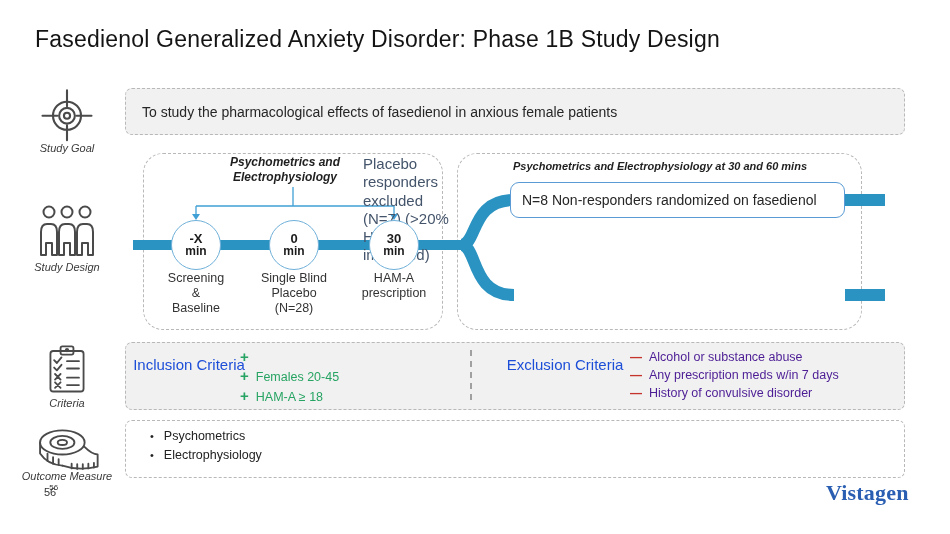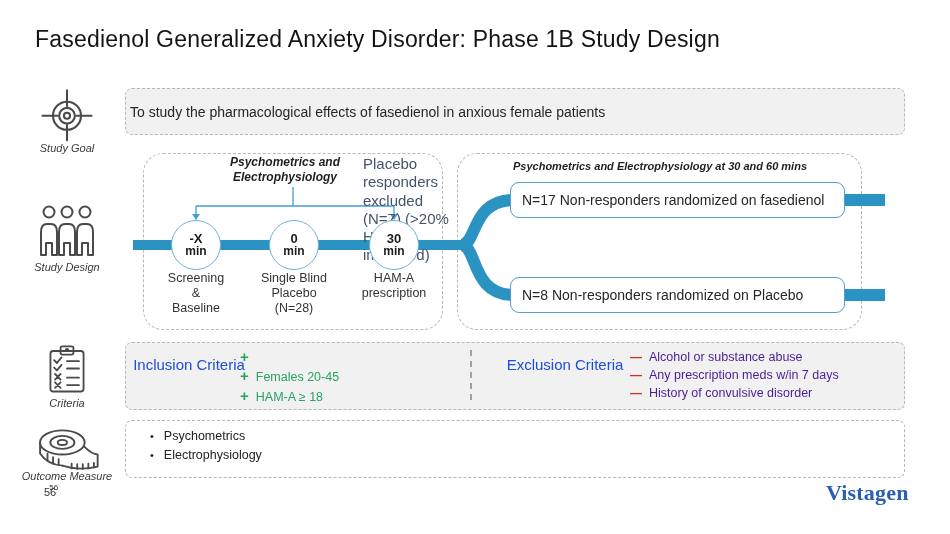--- a/index.html
+++ b/index.html
@@ -14,21 +14,21 @@
   .icon-label{font-style:italic;font-size:11px;color:#3a3a3a;text-align:center;}
   .icon-svg{stroke:#4a4a4a;fill:none;stroke-width:2.4;stroke-linecap:round;stroke-linejoin:round;}
   .page-number{left:44px;top:484px;font-size:11px;color:#333;}
   .page-number sup{font-size:8px;margin-left:-7px;position:relative;top:-1px;}
 
   
   .dotbox{border:1px dashed #b8b8b8;border-radius:7px;box-sizing:border-box;}
   .graybox{background:#f1f1f1;}
   .flowbox{border:1px dashed #b8b8b8;border-radius:20px;background:#fff;box-sizing:border-box;z-index:0;}
 
-  .goal-box{left:125px;top:88px;width:780px;height:47px;display:flex;align-items:center;padding-left:4px;}
+  .goal-box{left:125px;top:88px;width:780px;height:47px;display:flex;align-items:center;padding-left:16px;}
   .goal-text{font-size:14px;color:#262626;}
 
   
   .flow-left{left:143px;top:153px;width:300px;height:177px;}
   .flow-right{left:457px;top:153px;width:405px;height:177px;}
   .flow-svg{left:0;top:0;z-index:1;pointer-events:none;}
   .psych-label{left:220px;top:155px;width:130px;text-align:center;font-size:12px;font-weight:bold;
                font-style:italic;color:#1f1f1f;line-height:1.25;z-index:2;}
   .placebo-note{left:363px;top:155px;width:88px;font-size:15px;line-height:1.22;color:#44546A;z-index:2;}
   .tl-circle{width:50px;height:50px;border-radius:50%;background:#fff;border:1.5px solid #6fb0d9;
@@ -163,24 +163,21 @@
 &amp;
 Baseline</div>
   <div class="abs tl-caption" style="left:239px;">Single Blind
 Placebo
 (N=28)</div>
   <div class="abs tl-caption" style="left:339px;">HAM-A
 prescription</div>
 
   <div class="abs rand-header">Psychometrics and Electrophysiology at 30 and 60 mins</div>
   <div class="abs arm-box" style="top:182px;">
-    <span class="arm-text">N=17 Non-responders randomized on fasedienol</span>
-  </div>
-  <div class="abs arm-box" style="top:277px;">
-    <span class="arm-text">N=8 Non-responders randomized on Placebo</span>
+    <span class="arm-text">N=8 Non-responders randomized on fasedienol</span>
   </div>
 
   <div class="abs dotbox graybox criteria-box"></div>
   <div class="abs criteria-divider"></div>
 
   <div class="abs crit-title" style="left:133px;top:355px;width:112px;">Inclusion Criteria</div>
   <div class="abs crit-items" style="left:240px;top:349px;">
     <div class="crit-row">
       <span class="marker-plus">+</span>
     </div>

